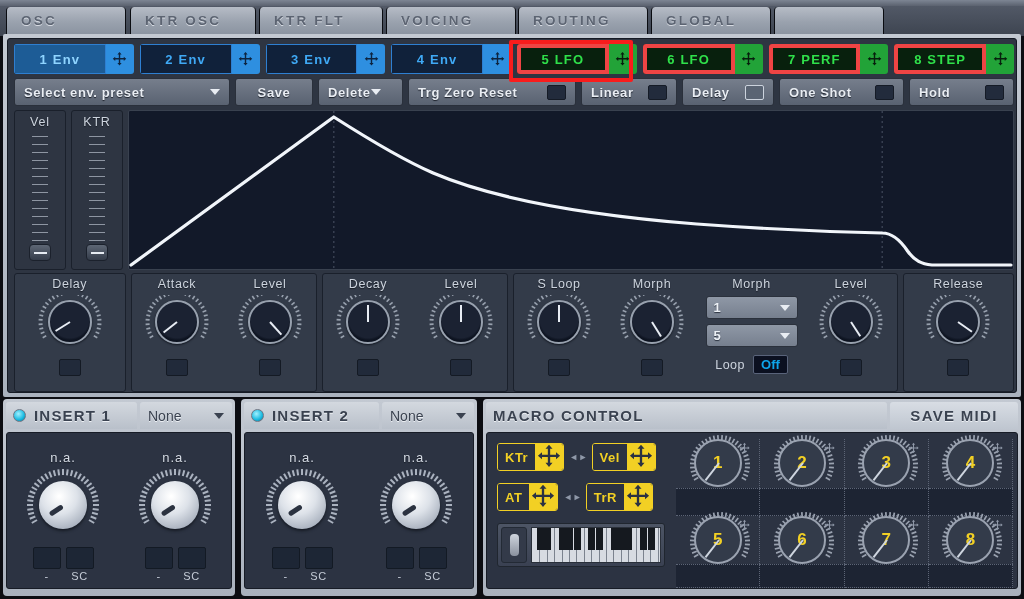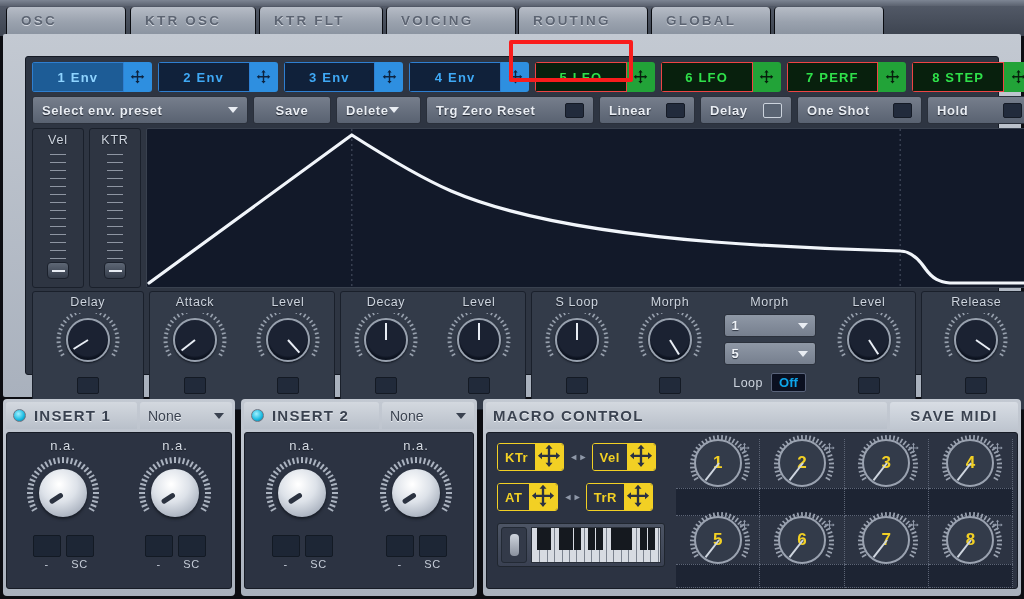--- a/index.html
+++ b/index.html
@@ -29,21 +29,21 @@
     color:#5c6472; font-size:13.5px; font-weight:bold; letter-spacing:2.2px;
     text-shadow:0 1px 0 #d7dbe2;
   }
   .tab.spacer{ color:transparent; }
 
   
   .panel{
     position:absolute; left:3px; top:34px; width:1018px; height:363px;
     background:linear-gradient(#c3c9d2,#a9b1bd);
     border-radius:2px;
-    padding:22px;
+    padding:4px;
   }
   .panel-inner{
     width:100%; height:100%;
     background:#2e3542;
     border:1px solid #151a24;
     border-radius:3px;
     position:relative;
   }
 
   
@@ -58,21 +58,21 @@
     font-size:13px; font-weight:bold; letter-spacing:1.2px;
   }
   .envbtn .mv{
     width:28px; display:flex; align-items:center; justify-content:center;
   }
   
   .envbtn.blue .lbl{ background:#10213a; color:#3fa9f5; border:1px solid #2e7fd1; }
   .envbtn.blue .mv { background:#2e8fe0; }
   .envbtn.blue.active .lbl{ background:#1d5c96; color:#8fd4ff; }
   
-  .envbtn.green .lbl{ background:#08200d; color:#2fe04a; border:1px solid #ef4444; }
+  .envbtn.green .lbl{ background:#08200d; color:#2fe04a; border:4px solid #ef4444; }
   .envbtn.green .mv { background:#22a338; }
   .mv svg{ width:17px; height:17px; display:block; }
 
   .redbox{
     position:absolute; left:509px; top:40px; width:124px; height:42px;
     border:4px solid #f91c1c; border-radius:2px; pointer-events:none; z-index:30;
   }
 
   
   .toolbar{ position:absolute; left:6px; top:39px; width:1000px; height:28px;
@@ -150,21 +150,21 @@
         border:1px solid #5d6personalized; border:1px solid #6d7684; }
   .bhead .sel{
     width:92px; display:flex; align-items:center; justify-content:space-between; padding:0 8px;
     background:linear-gradient(#d3d8df,#b9c0ca); border-radius:3px 3px 0 0;
     color:#3a4250; font-size:14px; text-shadow:0 1px 0 #eef1f5;
   }
   .caret-d{ width:0;height:0;border-left:5px solid transparent;border-right:5px solid transparent;
             border-top:6px solid #3a4250; }
   .binner{ margin-top:3px; height:157px; background:#2c3342; border:1px solid #171c26; border-radius:3px; }
 
-  .insert-knobs{ display:flex; height:100%; }
+  .insert-knobs{ display:flex; height:100%;margin-top:12px; }
   .ins-cell{ flex:1; display:flex; flex-direction:column; align-items:center; padding-top:5px; }
   .na{ font-size:13px; color:#d5dbe4; letter-spacing:1px; text-shadow:0 1px 1px #171c26;}
   .knob-lg{ position:relative; width:74px; height:74px; margin-top:3px; }
   .knob-lg .cap{ position:absolute; left:13px; top:13px; width:48px;height:48px;border-radius:50%;
                  background:radial-gradient(circle at 42% 32%, #ffffff 2%, #dde2e9 42%, #aab2bf 78%, #858d9b);
                  box-shadow:0 2px 3px #161b24; }
   .knob-lg .ptr{ position:absolute; left:24px; top:44px; width:15px; height:5px; border-radius:3px;
                  background:#2b3240; transform:rotate(-33deg); transform-origin:0 50%; }
   .ins-btns{ display:flex; gap:5px; margin-top:5px; }
   .ins-btn{ width:28px;height:22px;background:#1d2635;border:1px solid #131a24;border-radius:2px;}

